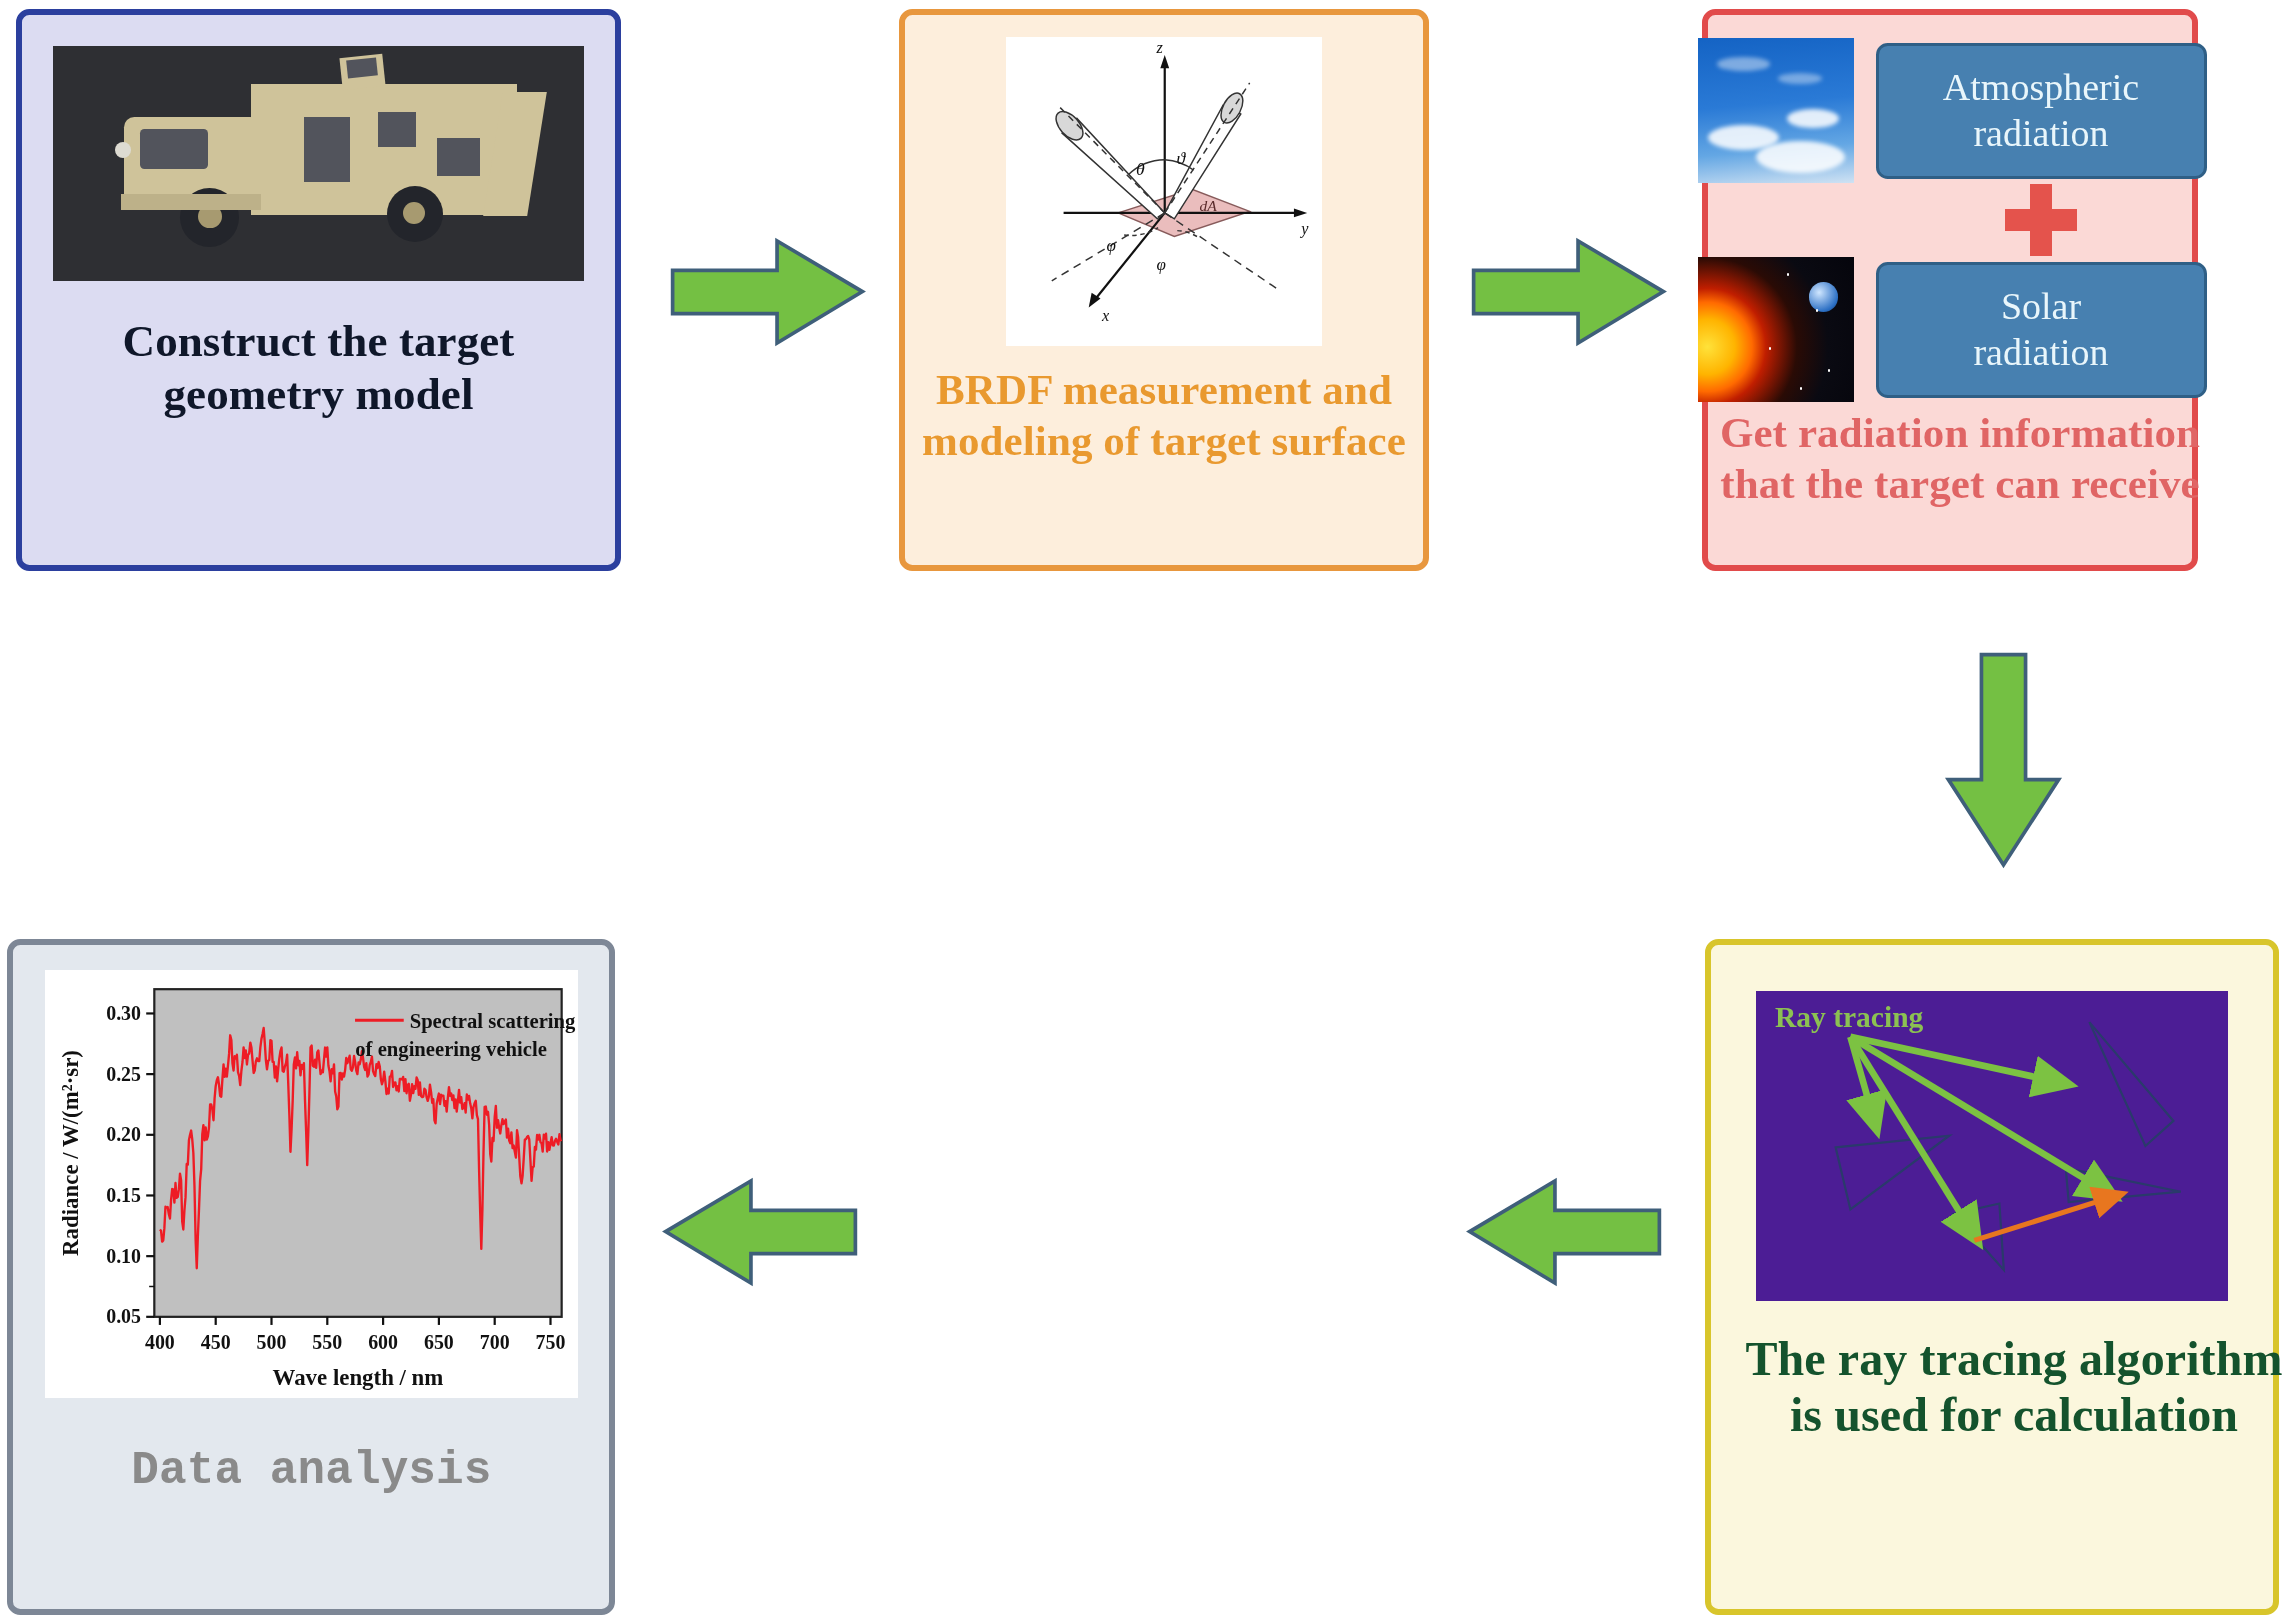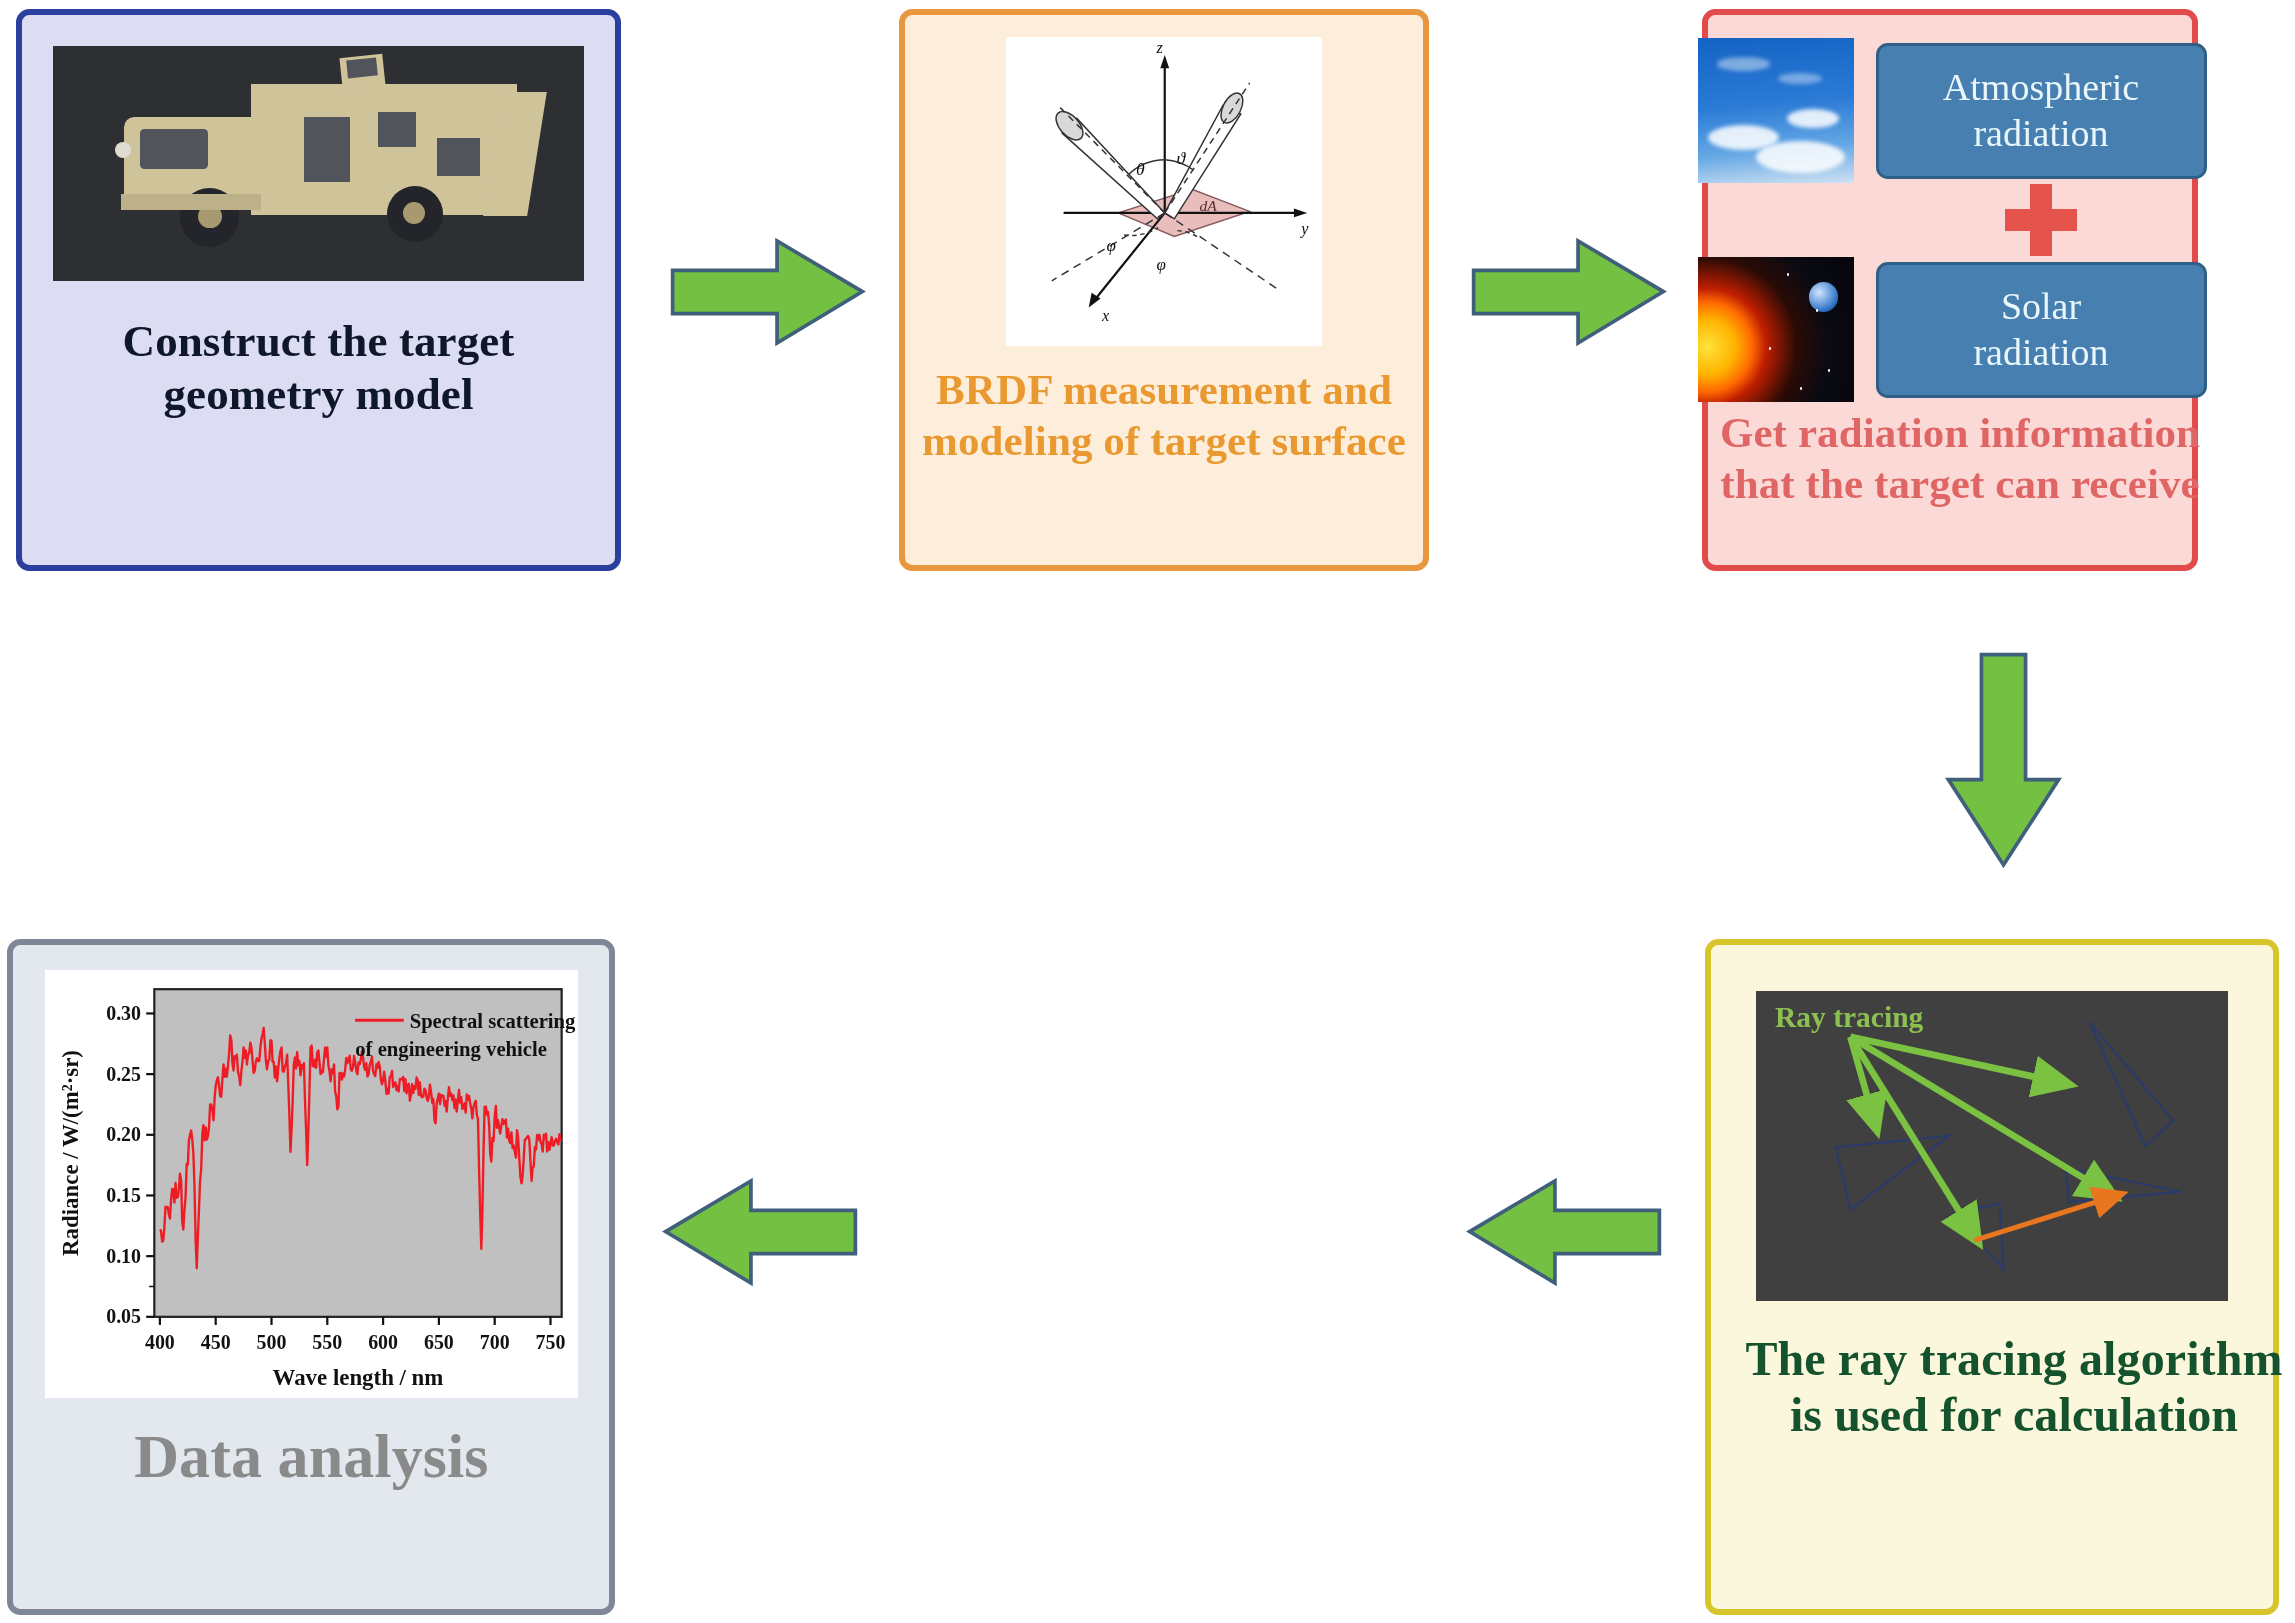--- a/index.html
+++ b/index.html
@@ -25,21 +25,21 @@
   #p-brdf .caption{font-size:43px;color:#e9992f;margin-top:19px;font-family:Liberation Serif, serif;}
 
   
   #p-radiation{left:1702px;top:8.9px;width:496px;height:562px;
       background:#fbd9d6;border:6.6px solid #e14b4b;}
   #p-radiation .caption{font-size:43px;color:#e06565;margin-top:4.4px;padding-left:20px;}
 
   
   #p-data{left:7.4px;top:939px;width:608px;height:676px;
       background:#e3e8ee;border:6.6px solid #7d8796;}
-  #p-data .caption{font-size:62px;color:#8a8a8a;margin-top:22px;}
+  #p-data .caption{font-size:46px;color:#8a8a8a;margin-top:46px;font-family:Liberation Mono, monospace;}
 
   
   #p-hyper{left:898px;top:939px;width:533px;height:676px;
       background:#b9e7e6;border:6.6px solid #1f8a8a;}
   #p-hyper .caption{font-size:43px;color:#1d7f80;margin-top:22px;}
 
   
   #p-ray{left:1705px;top:939px;width:574px;height:676px;
       background:#fbf7dd;border:6.6px solid #d8c52b;}
   #p-ray .caption{font-size:48px;color:#14532d;margin-top:29.5px;margin-left:44px;}
@@ -85,21 +85,21 @@
 
   
   #chart-thumb{width:533px;height:428px;margin-top:25px;background:#fff;position:relative;}
 
   
   #hyper-thumb{width:413px;height:428px;margin-top:25px;background:#fff;position:relative;}
   .hs-band{position:absolute;}
   .hs-veh{position:absolute;}
 
   
-  #ray-thumb{width:472px;height:310px;margin-top:46px;background:#404040;position:relative;}
+  #ray-thumb{width:472px;height:310px;margin-top:46px;background:#4c1d95;position:relative;}
   #ray-label{position:absolute;left:19px;top:10.3px;font-size:29.5px;font-weight:bold;
       color:#8cc152;font-family:"Liberation Serif",serif;}
 
   
   .arrow{position:absolute;}
   #arrow-1{left:668px;top:235px;width:199px;height:114px;}
   #arrow-2{left:1469px;top:235px;width:199px;height:114px;}
   #arrow-3{left:1941px;top:650px;width:125px;height:221px;}
   #arrow-4{left:1465px;top:1175px;width:199px;height:114px;}
   #arrow-5{left:661px;top:1175px;width:199px;height:114px;}

